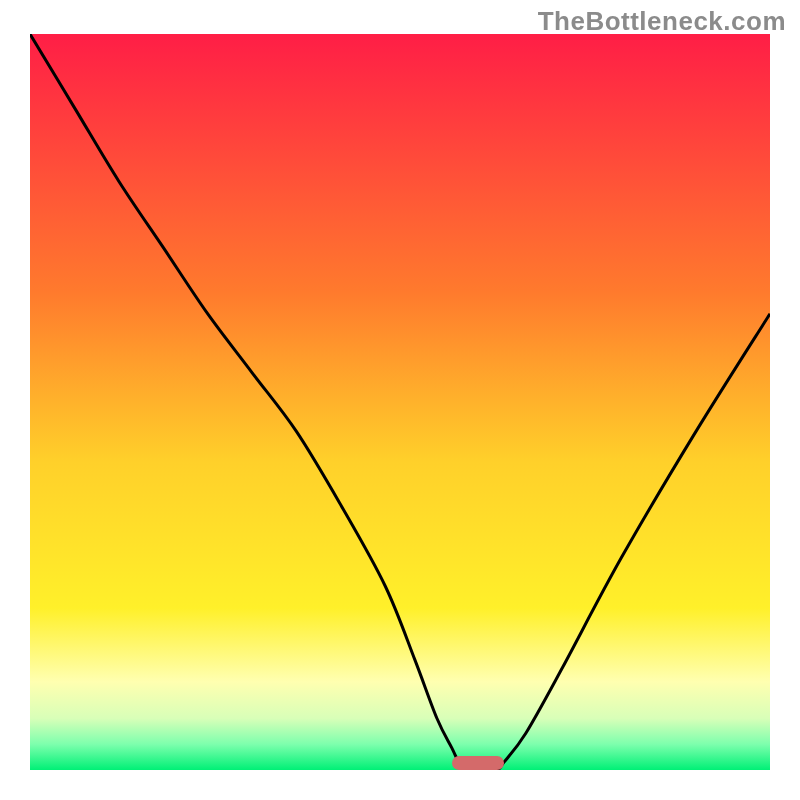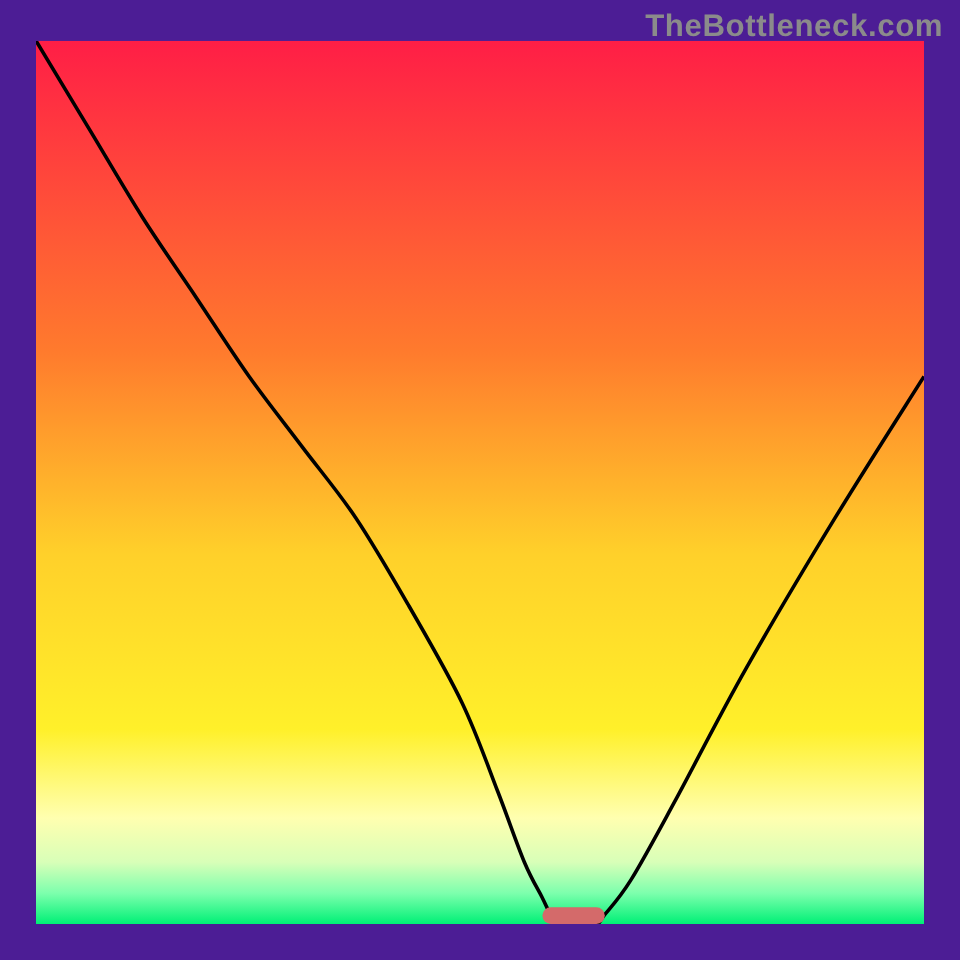--- a/index.html
+++ b/index.html
@@ -7,21 +7,21 @@
     padding: 0;
     width: 800px;
     height: 800px;
     background: #000;
     overflow: hidden;
   }
   .frame {
     position: relative;
     width: 800px;
     height: 800px;
-    background: #4c1d95;
+    background: #ffffff;
   }
   .attribution {
     position: absolute;
     top: 6px;
     right: 14px;
     font-family: Arial, Helvetica, sans-serif;
     font-size: 26px;
     font-weight: 600;
     color: #8b8b8b;
     letter-spacing: 0.5px;

